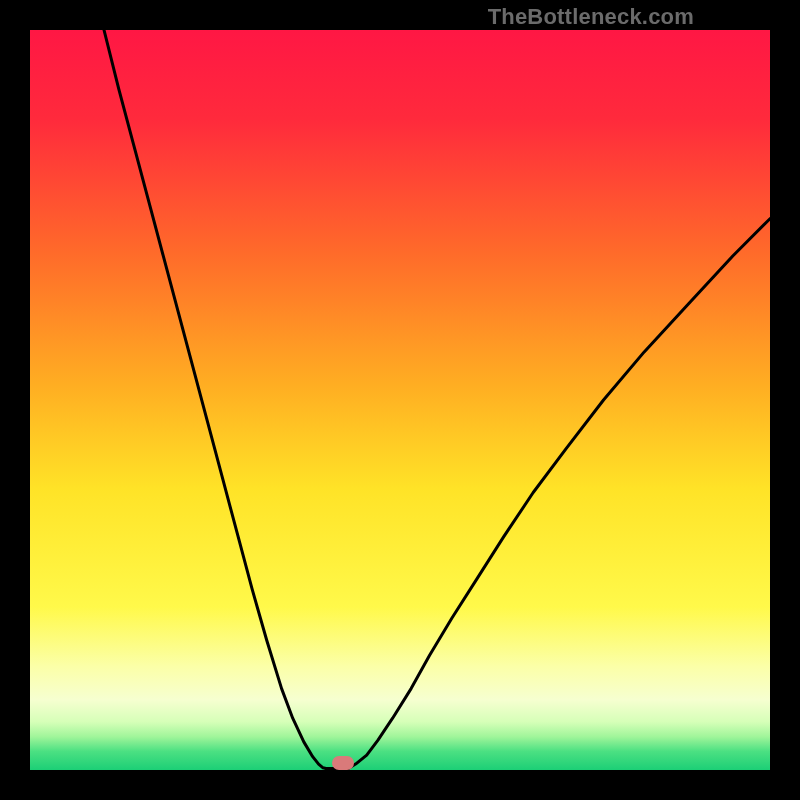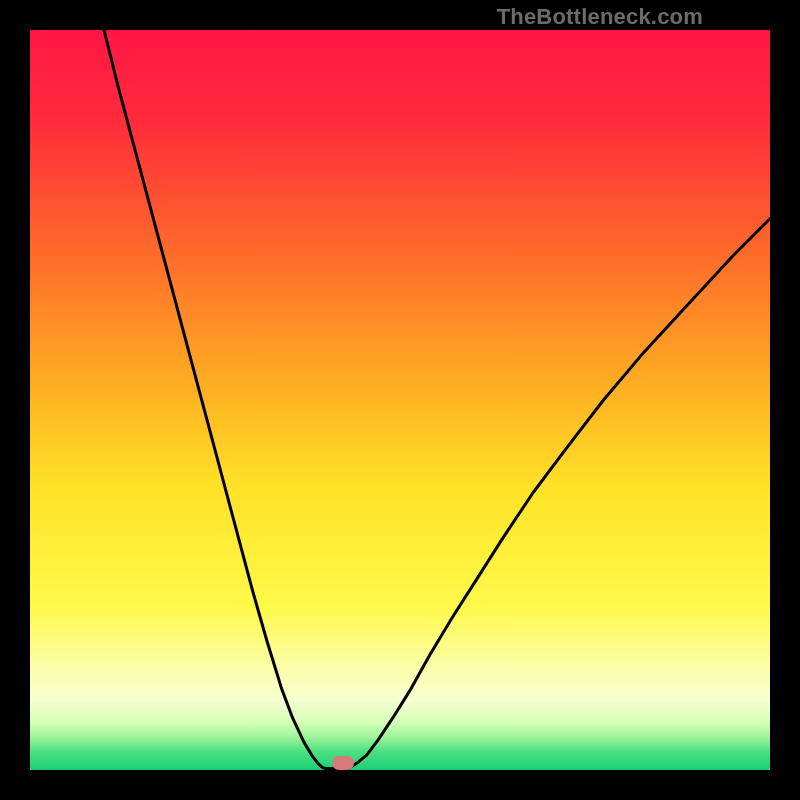--- a/index.html
+++ b/index.html
@@ -10,21 +10,20 @@
     background: #000;
     overflow: hidden;
   }
   .frame {
     position: absolute;
     left: 0;
     top: 0;
     width: 708px;
     height: 800px;
     background: #000;
-    padding-left: 9px;
   }
   .plot-area {
     position: absolute;
     left: 30px;
     top: 30px;
     width: 740px;
     height: 740px;
     overflow: hidden;
   }
   .gradient {

